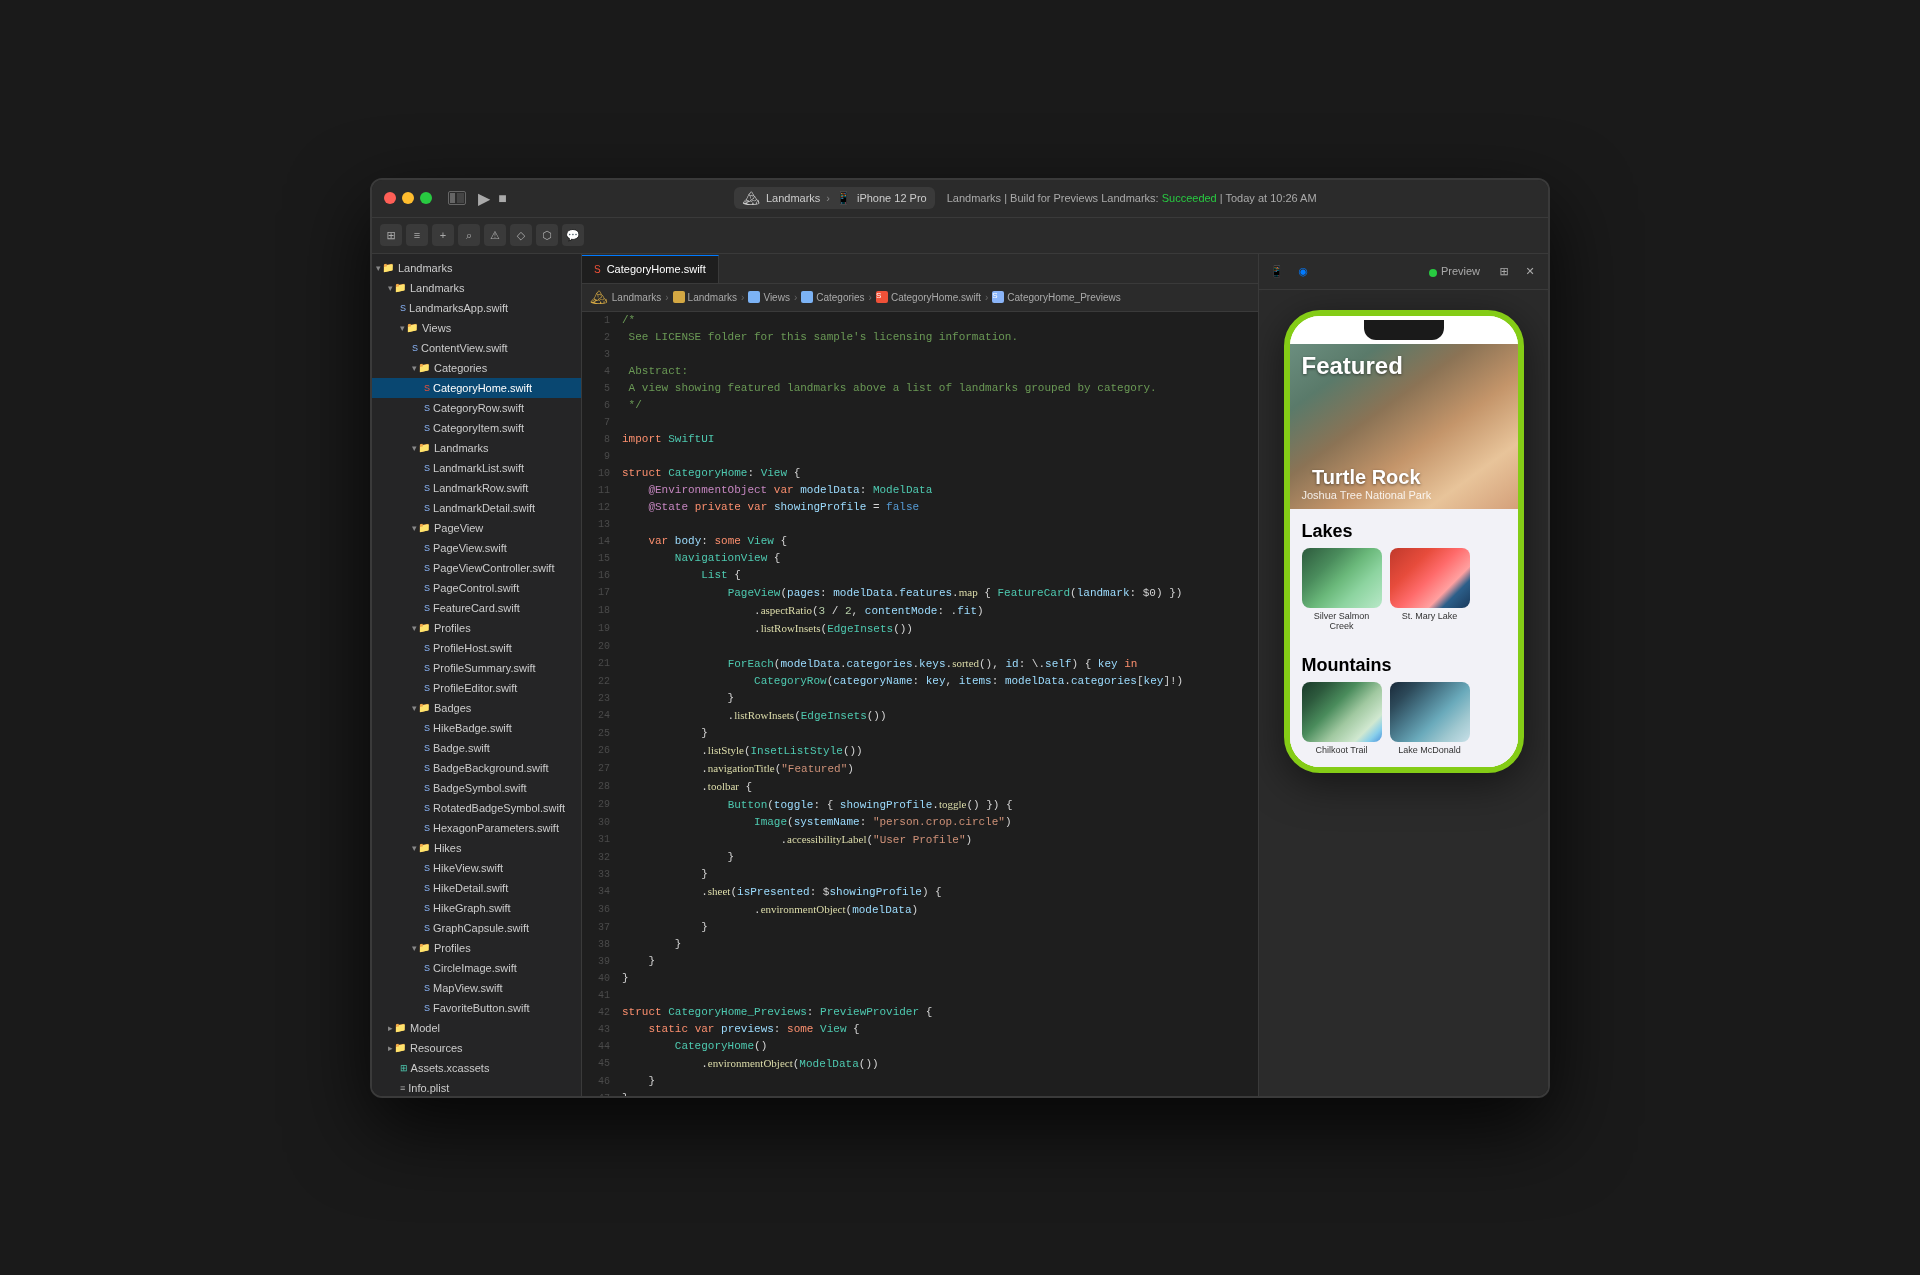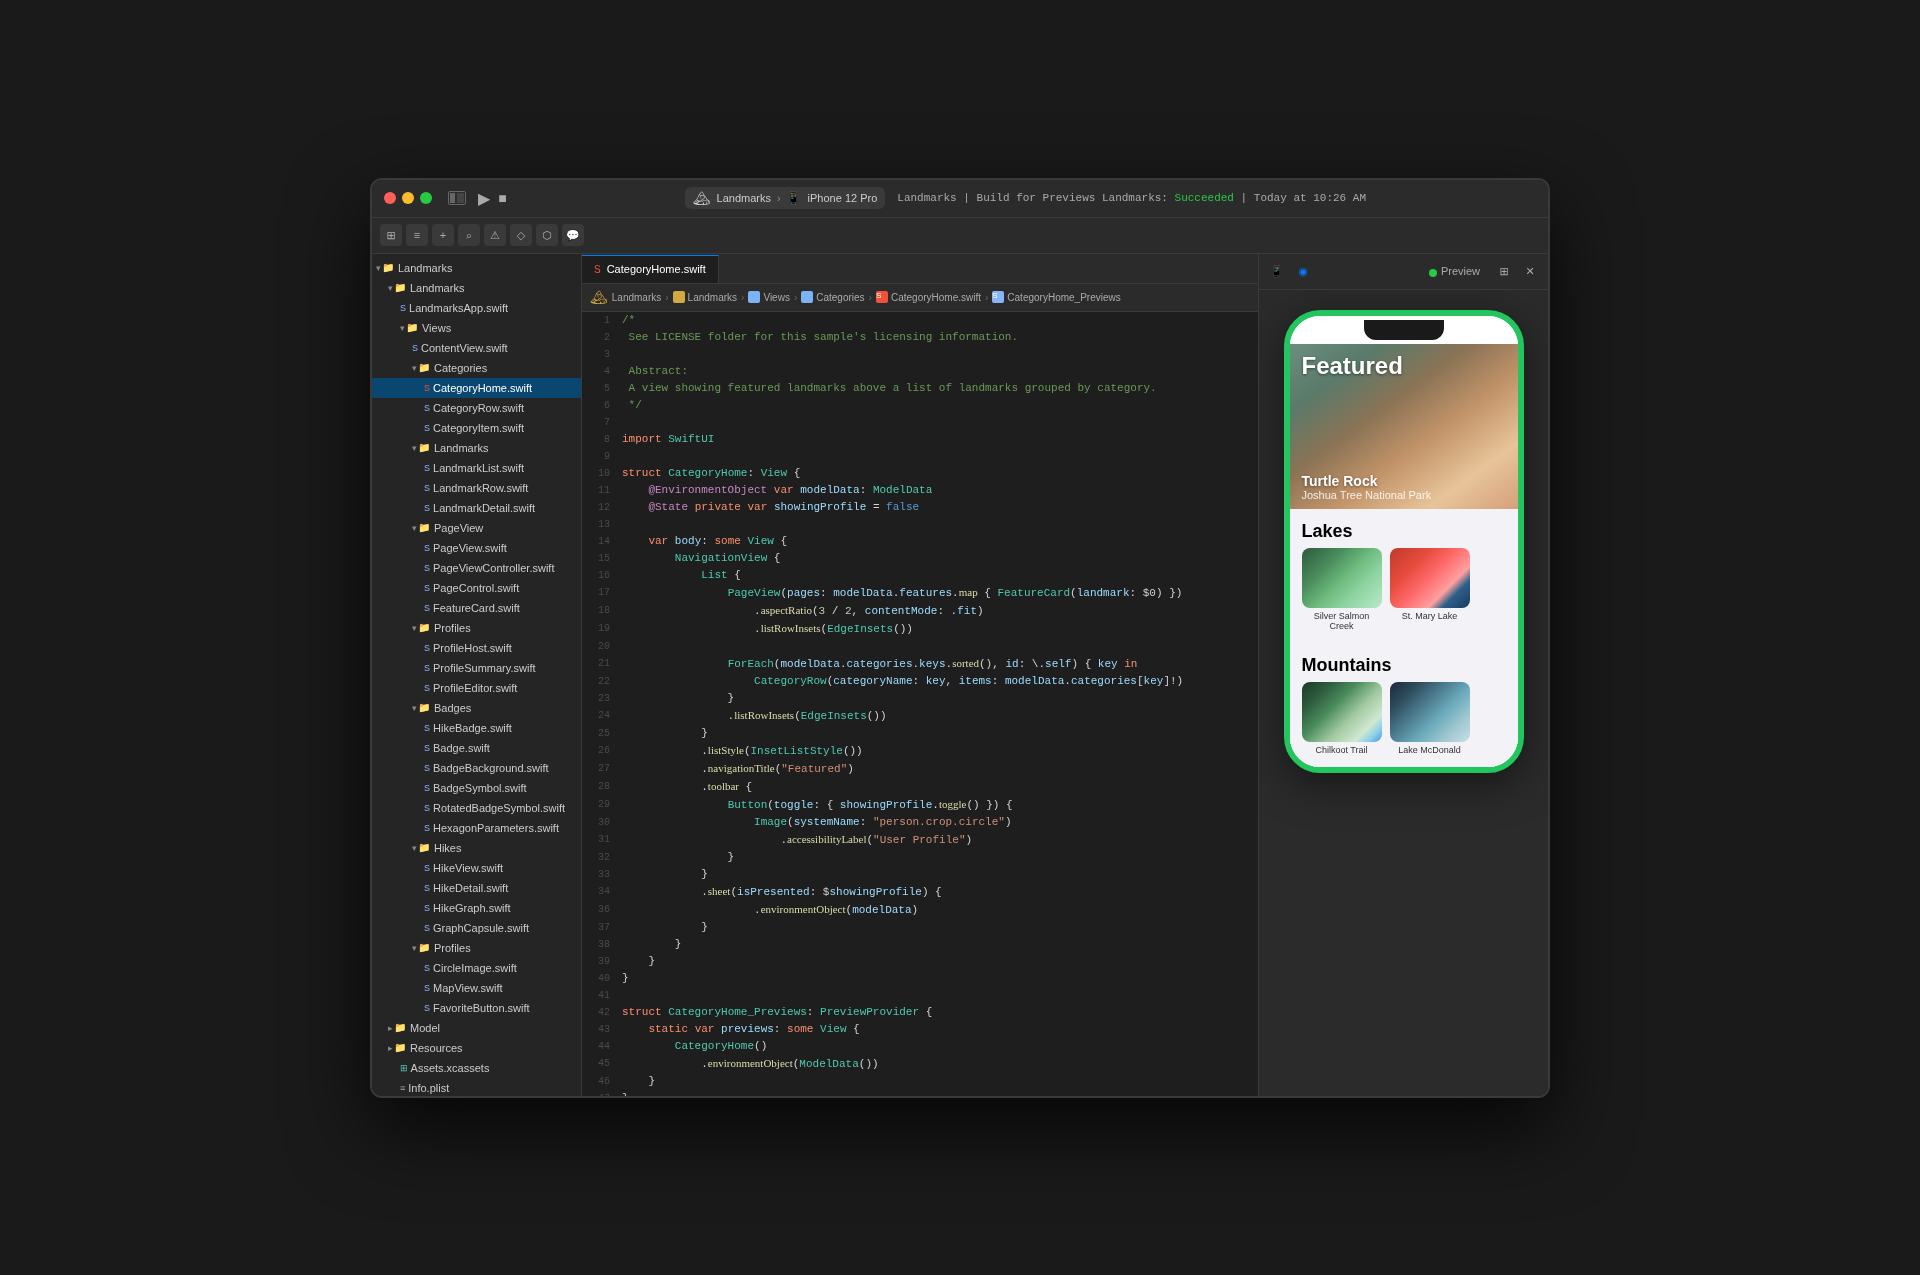--- a/index.html
+++ b/index.html
@@ -83,21 +83,20 @@
       border-radius: 6px;
       padding: 3px 8px;
       font-size: 11px;
       color: #ccc;
     }
 
     .build-status {
       font-size: 11px;
       color: #aaa;
       margin-left: 4px;
-      font-family: Liberation Mono, monospace;
     }
 
     .build-status .succeeded {
       color: #28ca41;
     }
 
     
     .toolbar {
       height: 36px;
       background: #2b2b2b;
@@ -347,21 +346,21 @@
       align-items: center;
       padding: 20px 8px;
     }
 
     .phone-frame {
       width: 240px;
       background: white;
       border-radius: 36px;
       overflow: hidden;
       box-shadow: 0 10px 40px rgba(0,0,0,0.5);
-      border: 6px solid #22c55e;
+      border: 6px solid #84cc16;
     }
 
     .phone-notch-bar {
       height: 28px;
       background: white;
       display: flex;
       align-items: center;
       justify-content: center;
     }
 
@@ -411,24 +410,25 @@
     }
 
     .featured-caption {
       position: absolute;
       bottom: 8px;
       left: 12px;
       z-index: 2;
     }
 
     .featured-caption .rock-name {
-      font-size: 14px;
+      font-size: 20px;
       font-weight: 700;
       color: white;
       text-shadow: 0 1px 3px rgba(0,0,0,0.5);
+      text-align: center;
     }
 
     .featured-caption .park-name {
       font-size: 11px;
       color: rgba(255,255,255,0.85);
     }
 
     .section-header {
       font-size: 18px;
       font-weight: 700;

